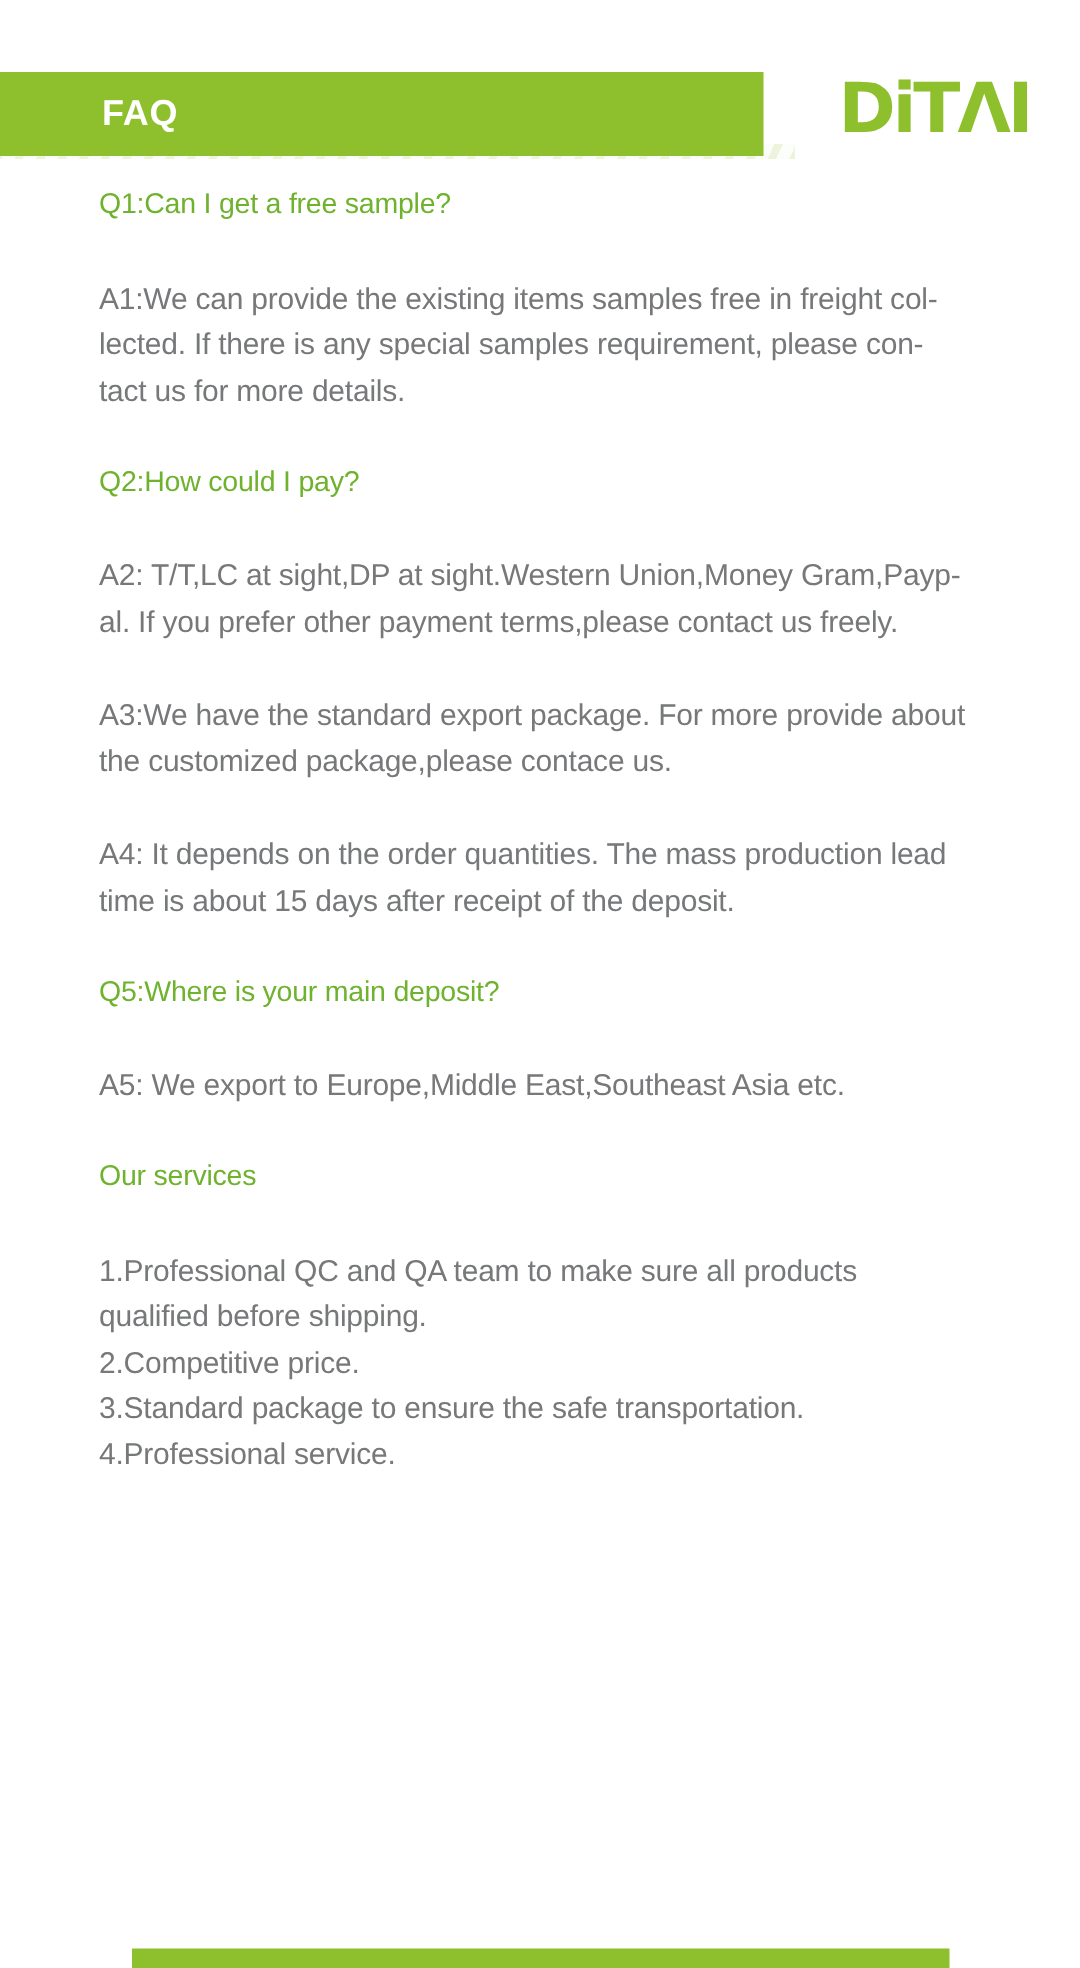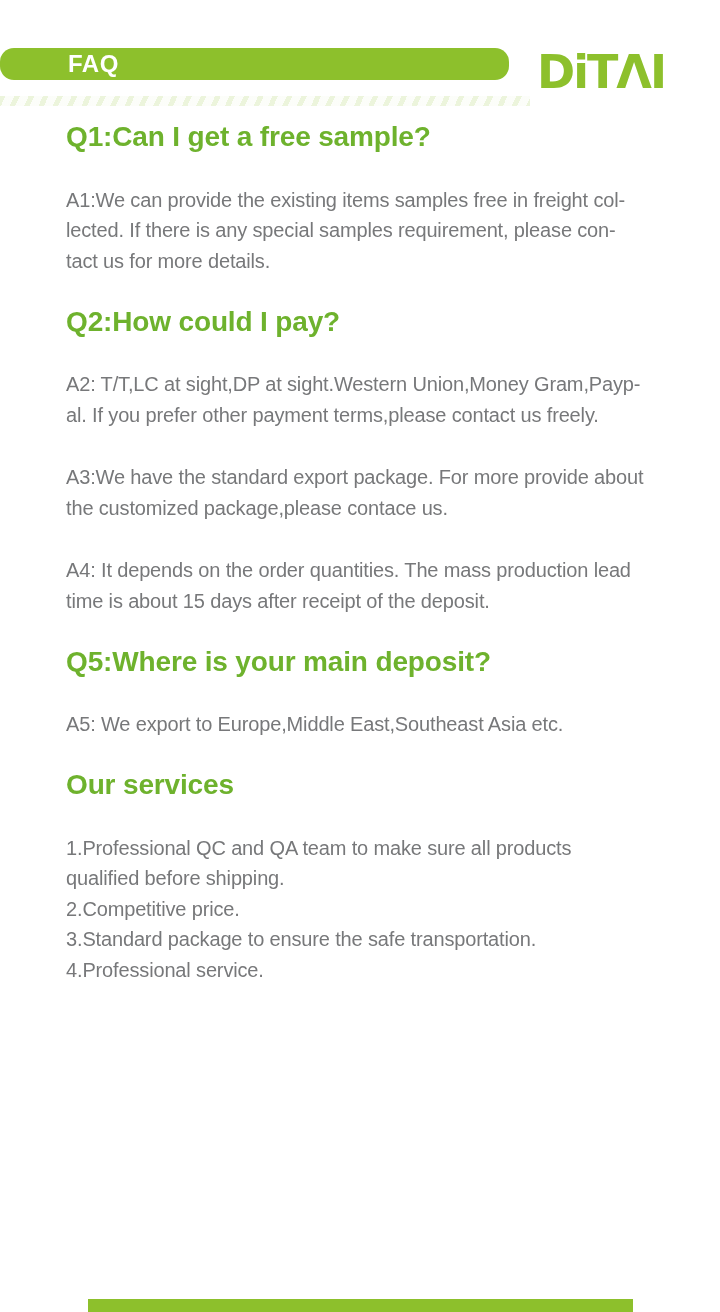--- a/index.html
+++ b/index.html
@@ -13,23 +13,23 @@
   .page{
     position:relative;
     width:720px;height:1312px;
     background:#ffffff;
     overflow:hidden;
     font-family:"Liberation Sans", sans-serif;
   }
   
   .header-bar{
     position:absolute;left:0;top:48px;
-    width:509px;height:32px;
+    width:509px;height:56px;
     background:var(--bar-green);
-    display:flex;align-items:center;border-radius:14px;
+    display:flex;align-items:center;
   }
   .header-bar .faq-title{
     padding-left:68px;
     color:#ffffff;
     font-size:24px;
     font-weight:bold;
     letter-spacing:0.5px;
   }
   .header-texture{
     position:absolute;left:0;top:96px;
@@ -43,36 +43,37 @@
   .brand-logo{
     position:absolute;left:537px;top:47px;
     width:150px;height:52px;
     color:var(--logo-green);
     font-family:"DejaVu Sans", sans-serif;
     font-weight:bold;
     font-size:46px;
     line-height:50px;
     letter-spacing:-2px;
     white-space:nowrap;
+    text-align:right;
   }
   
   .content{
     position:absolute;
     left:66px;top:122px;
     width:606px;
     color:var(--body-gray);
     font-size:20px;
     line-height:30.5px;
     letter-spacing:-0.15px;
   }
   .section{margin-bottom:30.5px;}
   .section h2{
     color:var(--heading-green);
-    font-size:28px;
-    font-weight:bold;
+    font-size:19px;
+    font-weight:normal;
     line-height:30.5px;
     text-align:justify;
   }
   .lines{
     white-space:pre;
     line-height:30.5px;
     margin-top:32px;
   }
   
   .footer-bar{

